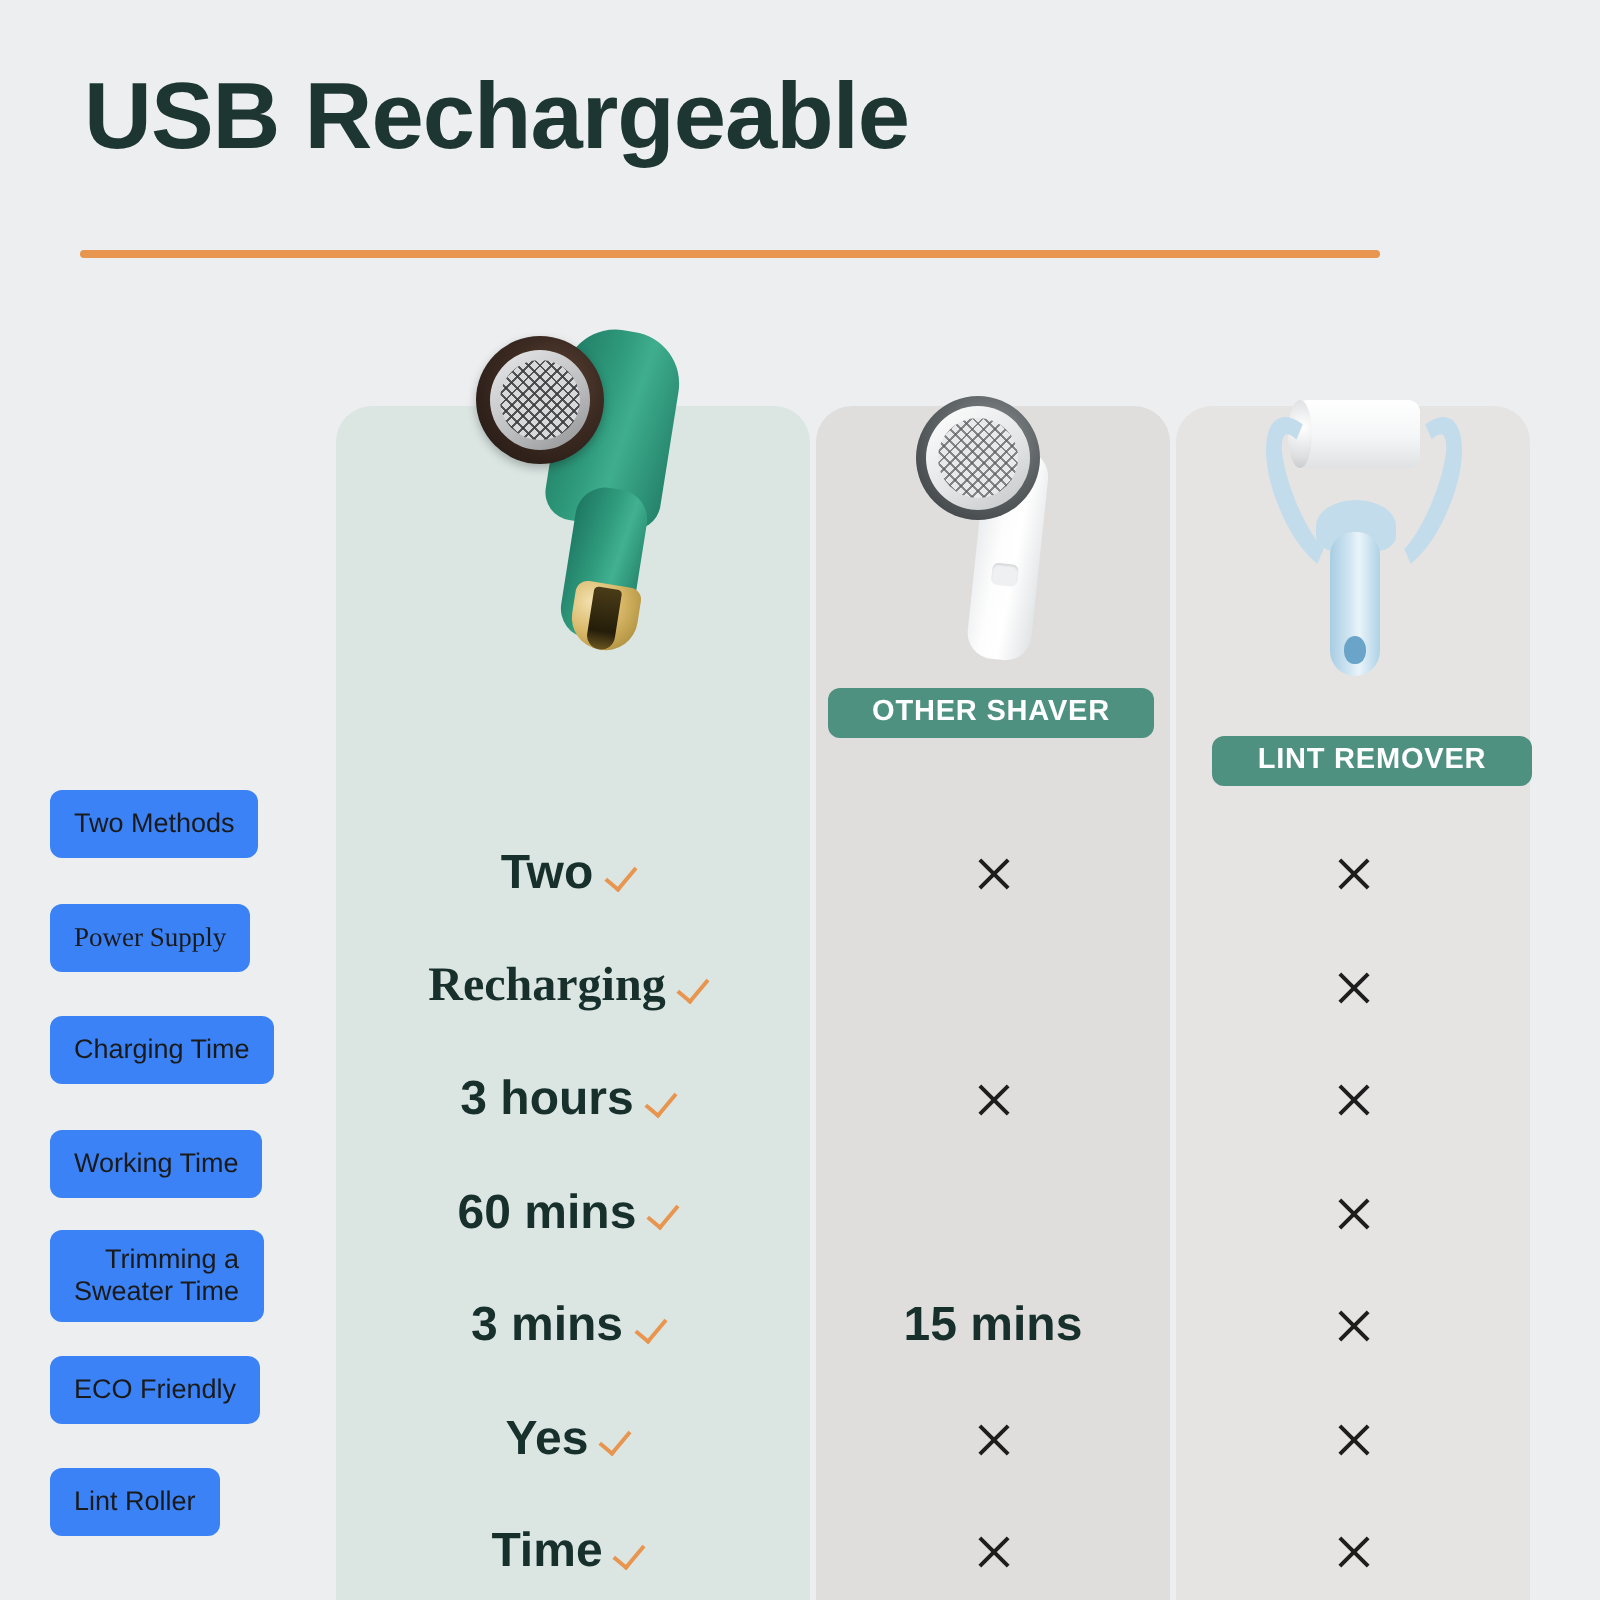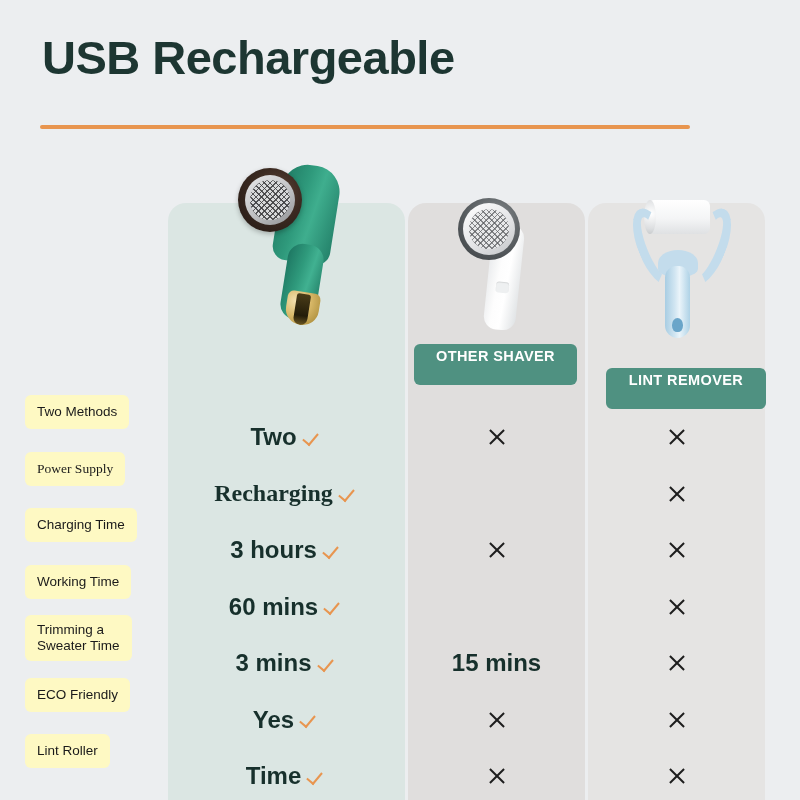--- a/index.html
+++ b/index.html
@@ -173,21 +173,21 @@
   #lint-handle::after {
     content:""; position:absolute; left:7px; top:52px;
     width:11px; height:14px; border-radius:50% 50% 45% 45%;
     background:#6aa5c9;
   }
 
   
   .col-header {
     position: absolute;
     top: 344px;
-    height: 41px;
+    height: 25px;
     line-height: 25px;
     background: #4f9181;
     color: #ffffff;
     font-size: 14.5px;
     font-weight: bold;
     letter-spacing: 0.4px;
     text-align: center;
     border-radius: 6px;
   }
   #header-other { left: 414px; width: 163px; }
@@ -198,35 +198,36 @@
     position: absolute;
     left: 0;
     width: 800px;
     height: 56px;
   }
   .row-label {
     position: absolute;
     left: 25px;
     top: 0;
     height: 34px;
-    background: #fef9c3;
+    background: #3b82f6;
     color: #1a1a1a;
     font-size: 13.5px;
     border-radius: 6px;
     display: flex;
     align-items: center;
     justify-content: flex-start;
     padding: 2px 12px;
     box-sizing: border-box;
     white-space: pre-line;
     line-height: 16px;
   }
   .row.two-line .row-label {
     height: 46px;
     top: -6px;
+    text-align: right;
   }
 
   .cell {
     position: absolute;
     top: -3px;
     height: 40px;
     display: flex;
     align-items: center;
     justify-content: center;
     font-size: 24px;

